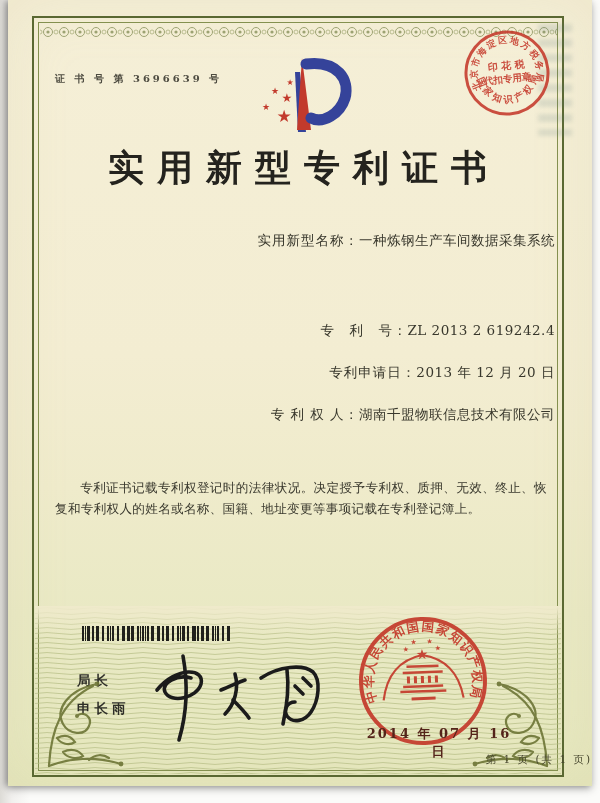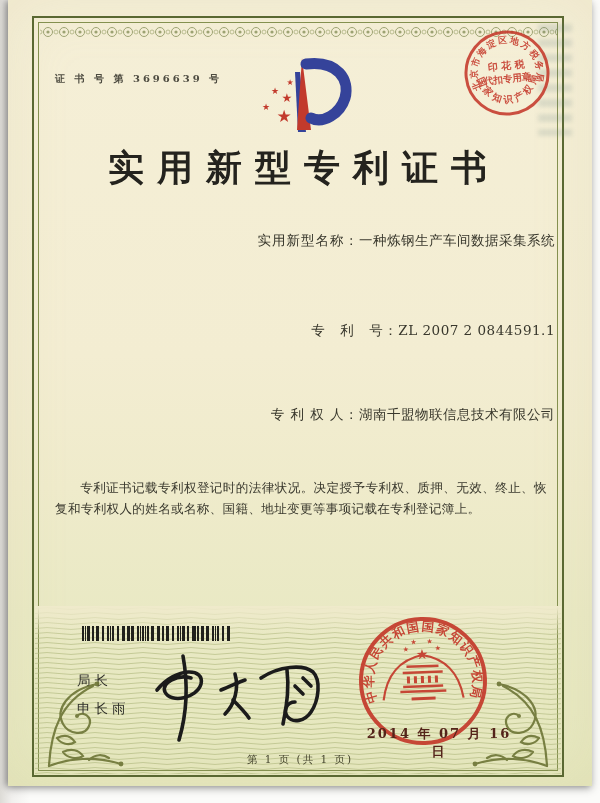--- a/index.html
+++ b/index.html
@@ -30,29 +30,29 @@
   .paras{position:absolute;left:47px;width:492px;top:477px;font-size:12.6px;line-height:21px;
     color:#3a392e;text-align:justify;}
   .paras p{margin:0;text-indent:2em;letter-spacing:.3px;}
   .barcode{position:absolute;left:74px;top:626px;width:150px;height:15px;
     background-image:
       repeating-linear-gradient(90deg,#20201c 0 2px,transparent 2px 5px),
       repeating-linear-gradient(90deg,#20201c 0 1px,transparent 1px 7px),
       repeating-linear-gradient(90deg,transparent 0 3px,#20201c 3px 4px,transparent 4px 11px);
   }
   .chief{position:absolute;left:69px;top:666px;font-family:"DejaVu Sans","Liberation Sans",sans-serif;
-    font-size:13.5px;color:#2e2e28;letter-spacing:4px;line-height:28px;}
+    font-size:13.5px;color:#2e2e28;letter-spacing:4px;line-height:28px;font-weight:bold;}
   .signature{position:absolute;left:135px;top:648px;}
   .seal{position:absolute;left:345px;top:611px;transform:rotate(-2deg);opacity:.92;}
   .sealdate{position:absolute;left:356px;top:725px;width:150px;text-align:center;
     font-size:13px;color:#54231a;letter-spacing:2px;font-weight:600;}
   .corner{position:absolute;top:680px;opacity:.9;}
   .corner.left{left:25px;}
   .corner.right{right:29px;transform:scaleX(-1);}
-  .footer{position:absolute;left:0;right:0;top:753px;text-align:center;
+  .footer{position:absolute;left:0;right:0;top:753px;text-align:right;
     font-size:10.5px;color:#45452d;letter-spacing:2px;}
   .ghost{position:absolute;left:530px;top:24px;width:34px;height:112px;
     background:repeating-linear-gradient(180deg,rgba(88,118,122,.55) 0 8px,rgba(88,118,122,0) 8px 15px);
     filter:blur(2px);opacity:.30;}
   svg text{font-family:"DejaVu Sans","Liberation Sans",sans-serif;}
 </style>
 </head>
 <body>
 
 <div class="paper">
@@ -112,21 +112,24 @@
     <text x="62" y="58" font-size="10" fill="#c5392b" font-weight="bold" text-anchor="middle">印 花 税</text>
     <text x="62" y="71" font-size="9.5" fill="#c5392b" font-weight="bold" text-anchor="middle">代扣专用章</text>
   </svg>
 
   <div class="title">实用新型专利证书</div>
 
   <div class="field" style="top:232px">
     <span class="flabel">实用新型名称：</span><span class="fvalue">一种炼钢生产车间数据采集系统</span>
   </div>
   <div class="field" style="top:322px">
-    <span class="flabel">专　利　号：</span><span class="fvalue">ZL 2007 2 0844591.1</span>
+    <span class="flabel">专　利　号：</span><span class="fvalue">ZL 2013 2 619242.4</span>
+  </div>
+  <div class="field" style="top:364px">
+    <span class="flabel">专利申请日：</span><span class="fvalue">2013 年 12 月 20 日</span>
   </div>
   <div class="field" style="top:406px">
     <span class="flabel">专 利 权 人：</span><span class="fvalue">湖南千盟物联信息技术有限公司</span>
   </div>
 
   <div class="paras">
     <p>专利证书记载专利权登记时的法律状况。决定授予专利权、质押、无效、终止、恢复和专利权人的姓名或名称、国籍、地址变更等事项记载在专利登记簿上。</p>
   </div>
 
   <div class="barcode"></div>

